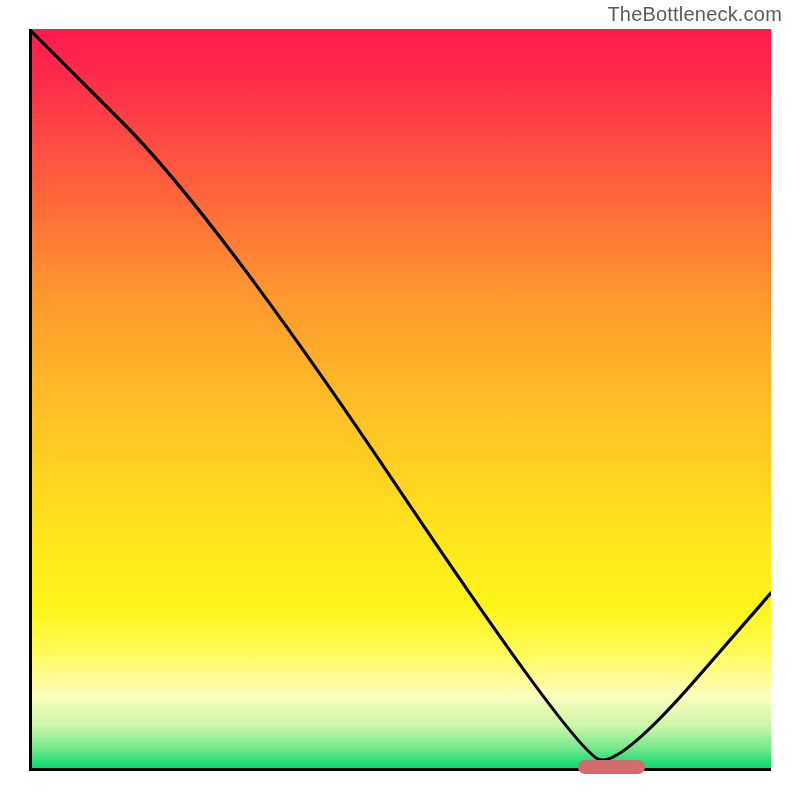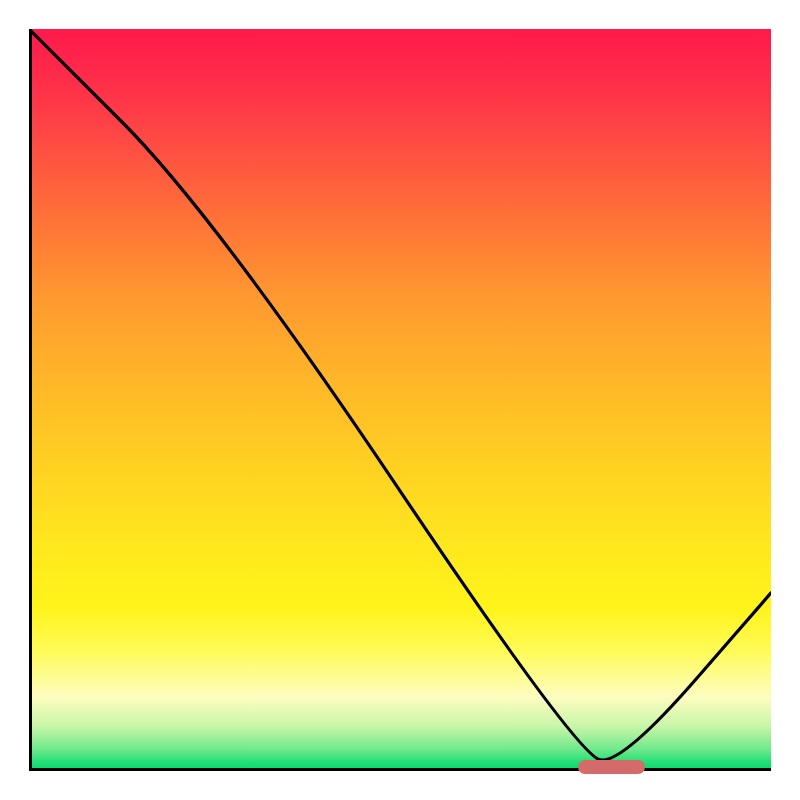--- a/index.html
+++ b/index.html
@@ -66,20 +66,21 @@
     font-weight: 500;
     letter-spacing: 0.2px;
   }
   svg { display: block; }
 </style>
 </head>
 <body>
 
 <div class="chart-wrap">
 
+  <div class="attribution">TheBottleneck.com</div>
 
   <div class="plot-area">
     <div class="gradient-bg"></div>
 
     <svg class="axes" width="742" height="742" viewBox="0 0 742 742">
       <line x1="0" y1="0" x2="0" y2="742" stroke="#000" stroke-width="6"></line>
       <line x1="0" y1="742" x2="742" y2="742" stroke="#000" stroke-width="6"></line>
       <path id="curve-path" fill="none" stroke="#000" stroke-width="3.2" stroke-linejoin="round" stroke-linecap="round" d="M 0 0 Q 0 0 92.75 92.75 Q 185.5 185.5 367.29 456.33 Q 549.08 727.16 571.34 730.87 Q 593.6 734.58 667.8 649.25 T 742 563.9200000000001"></path>
     </svg>
 

